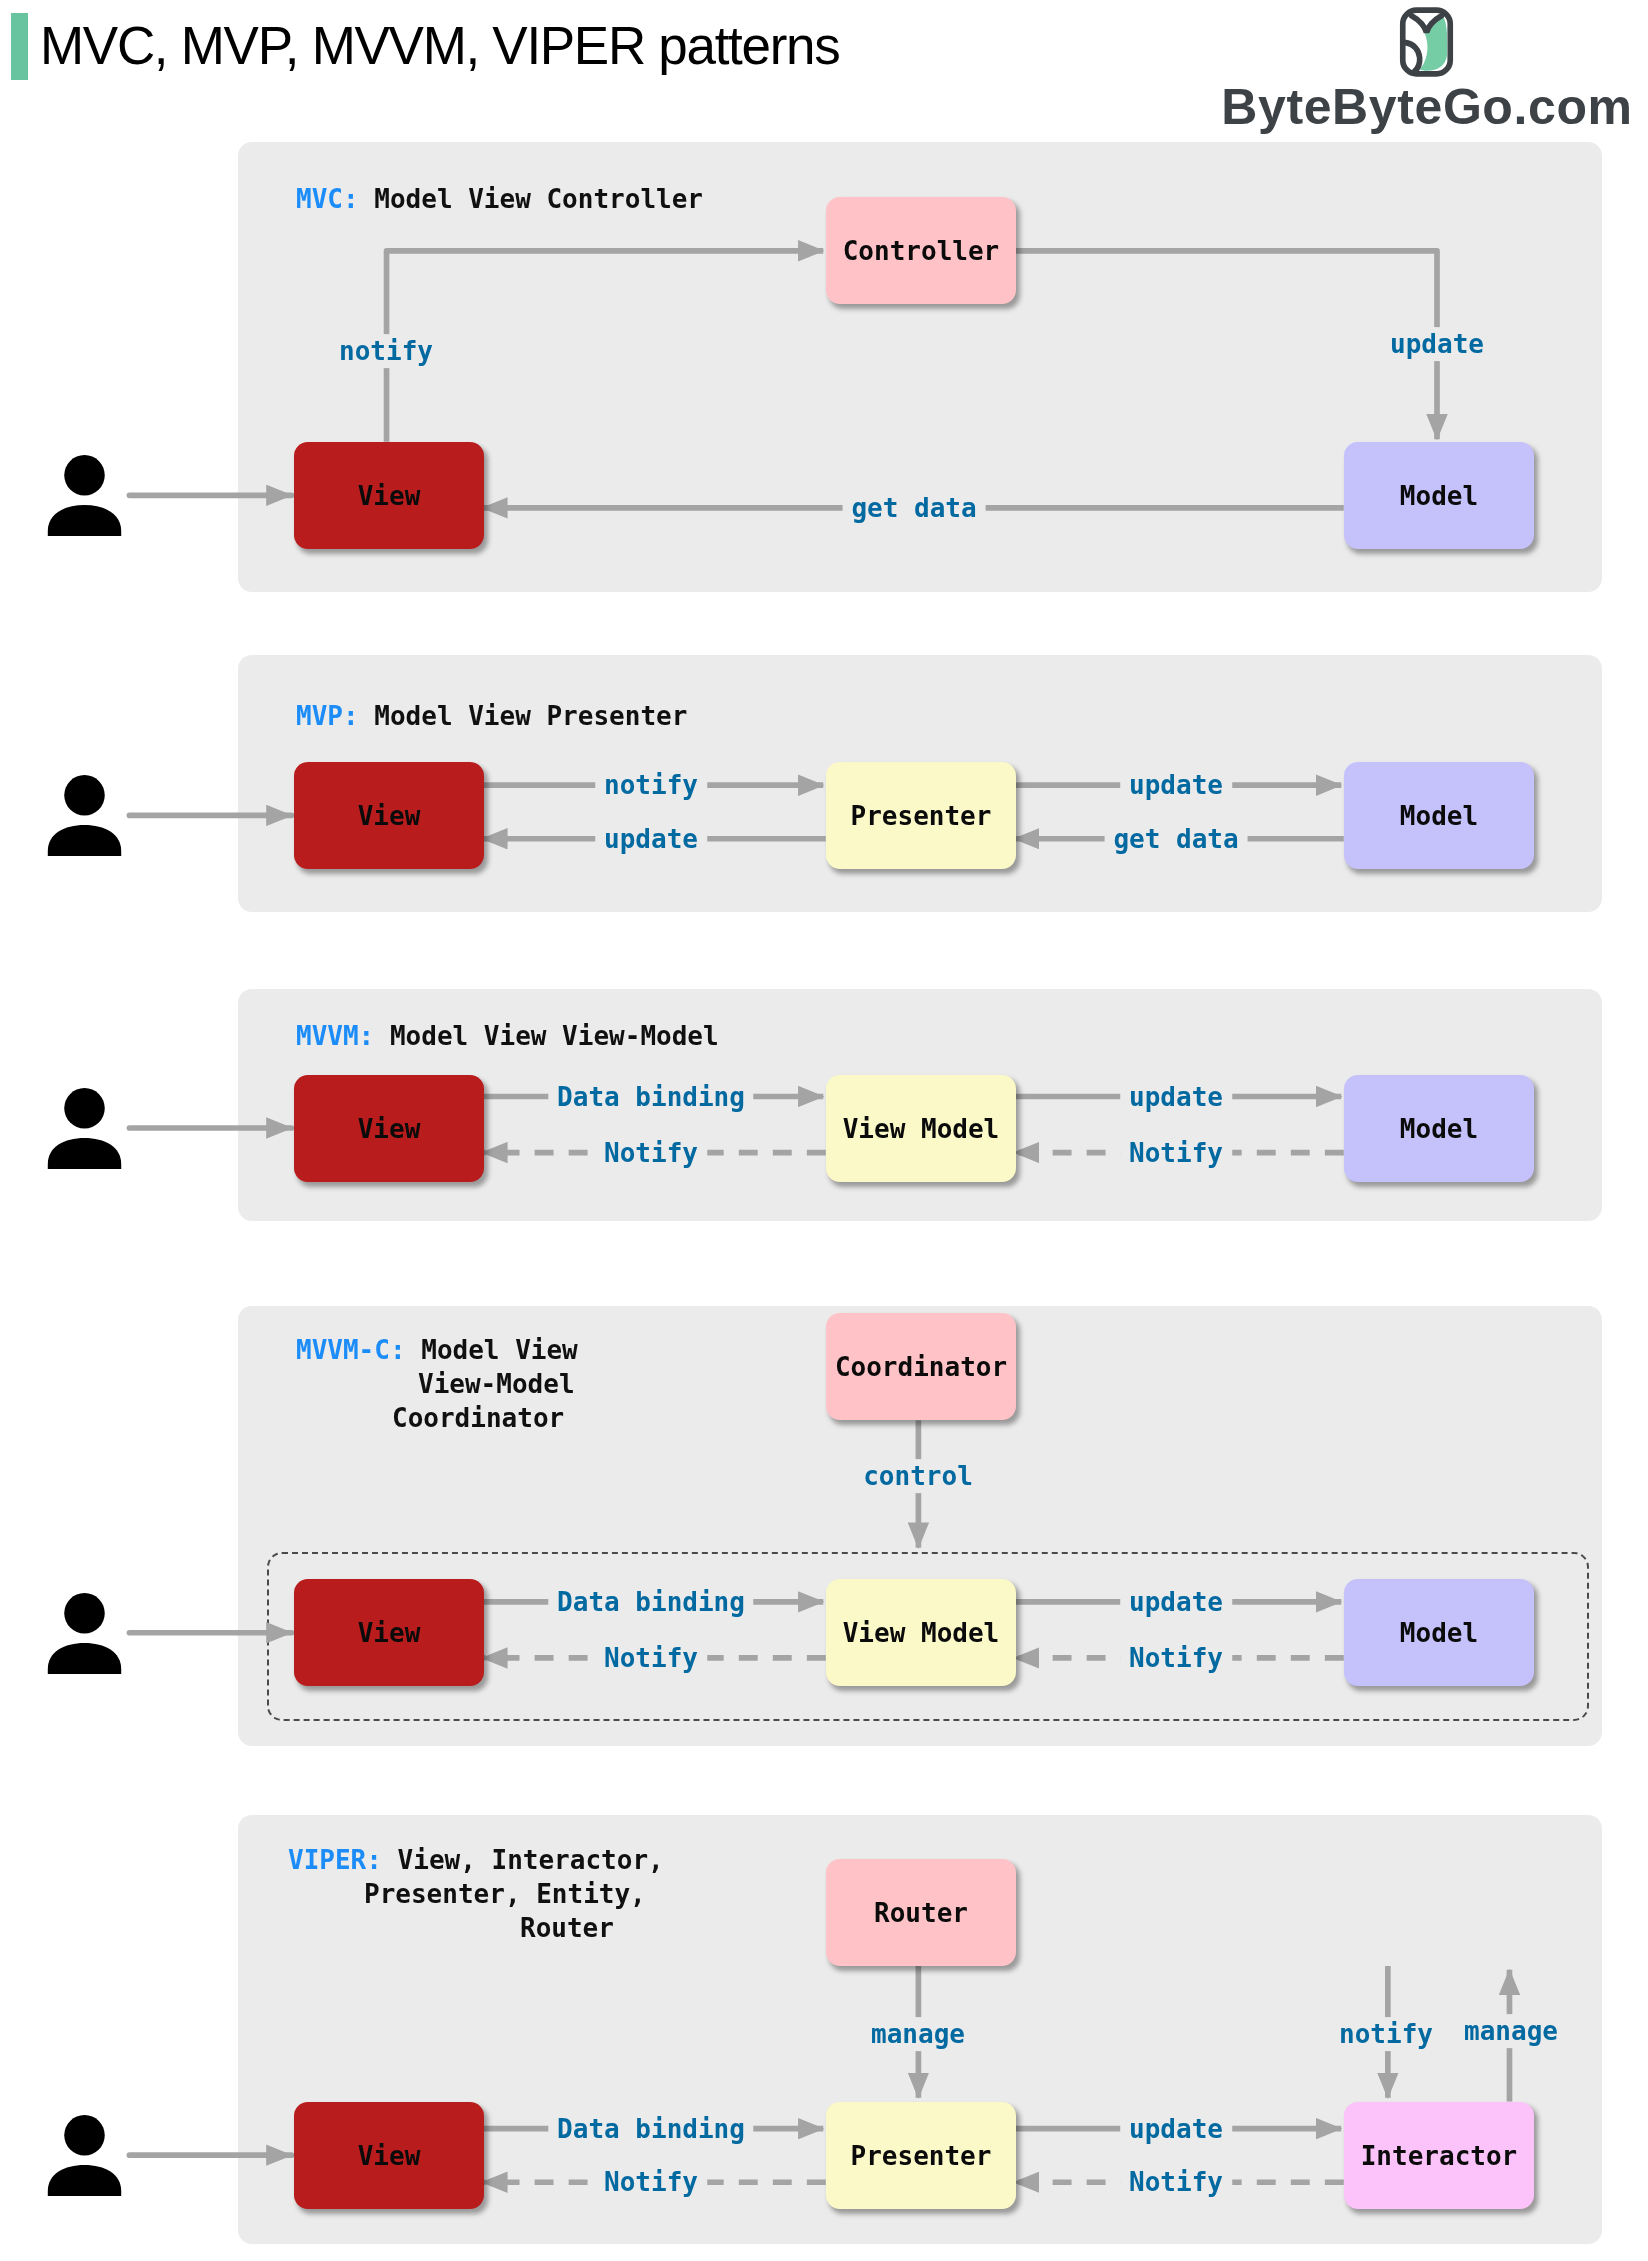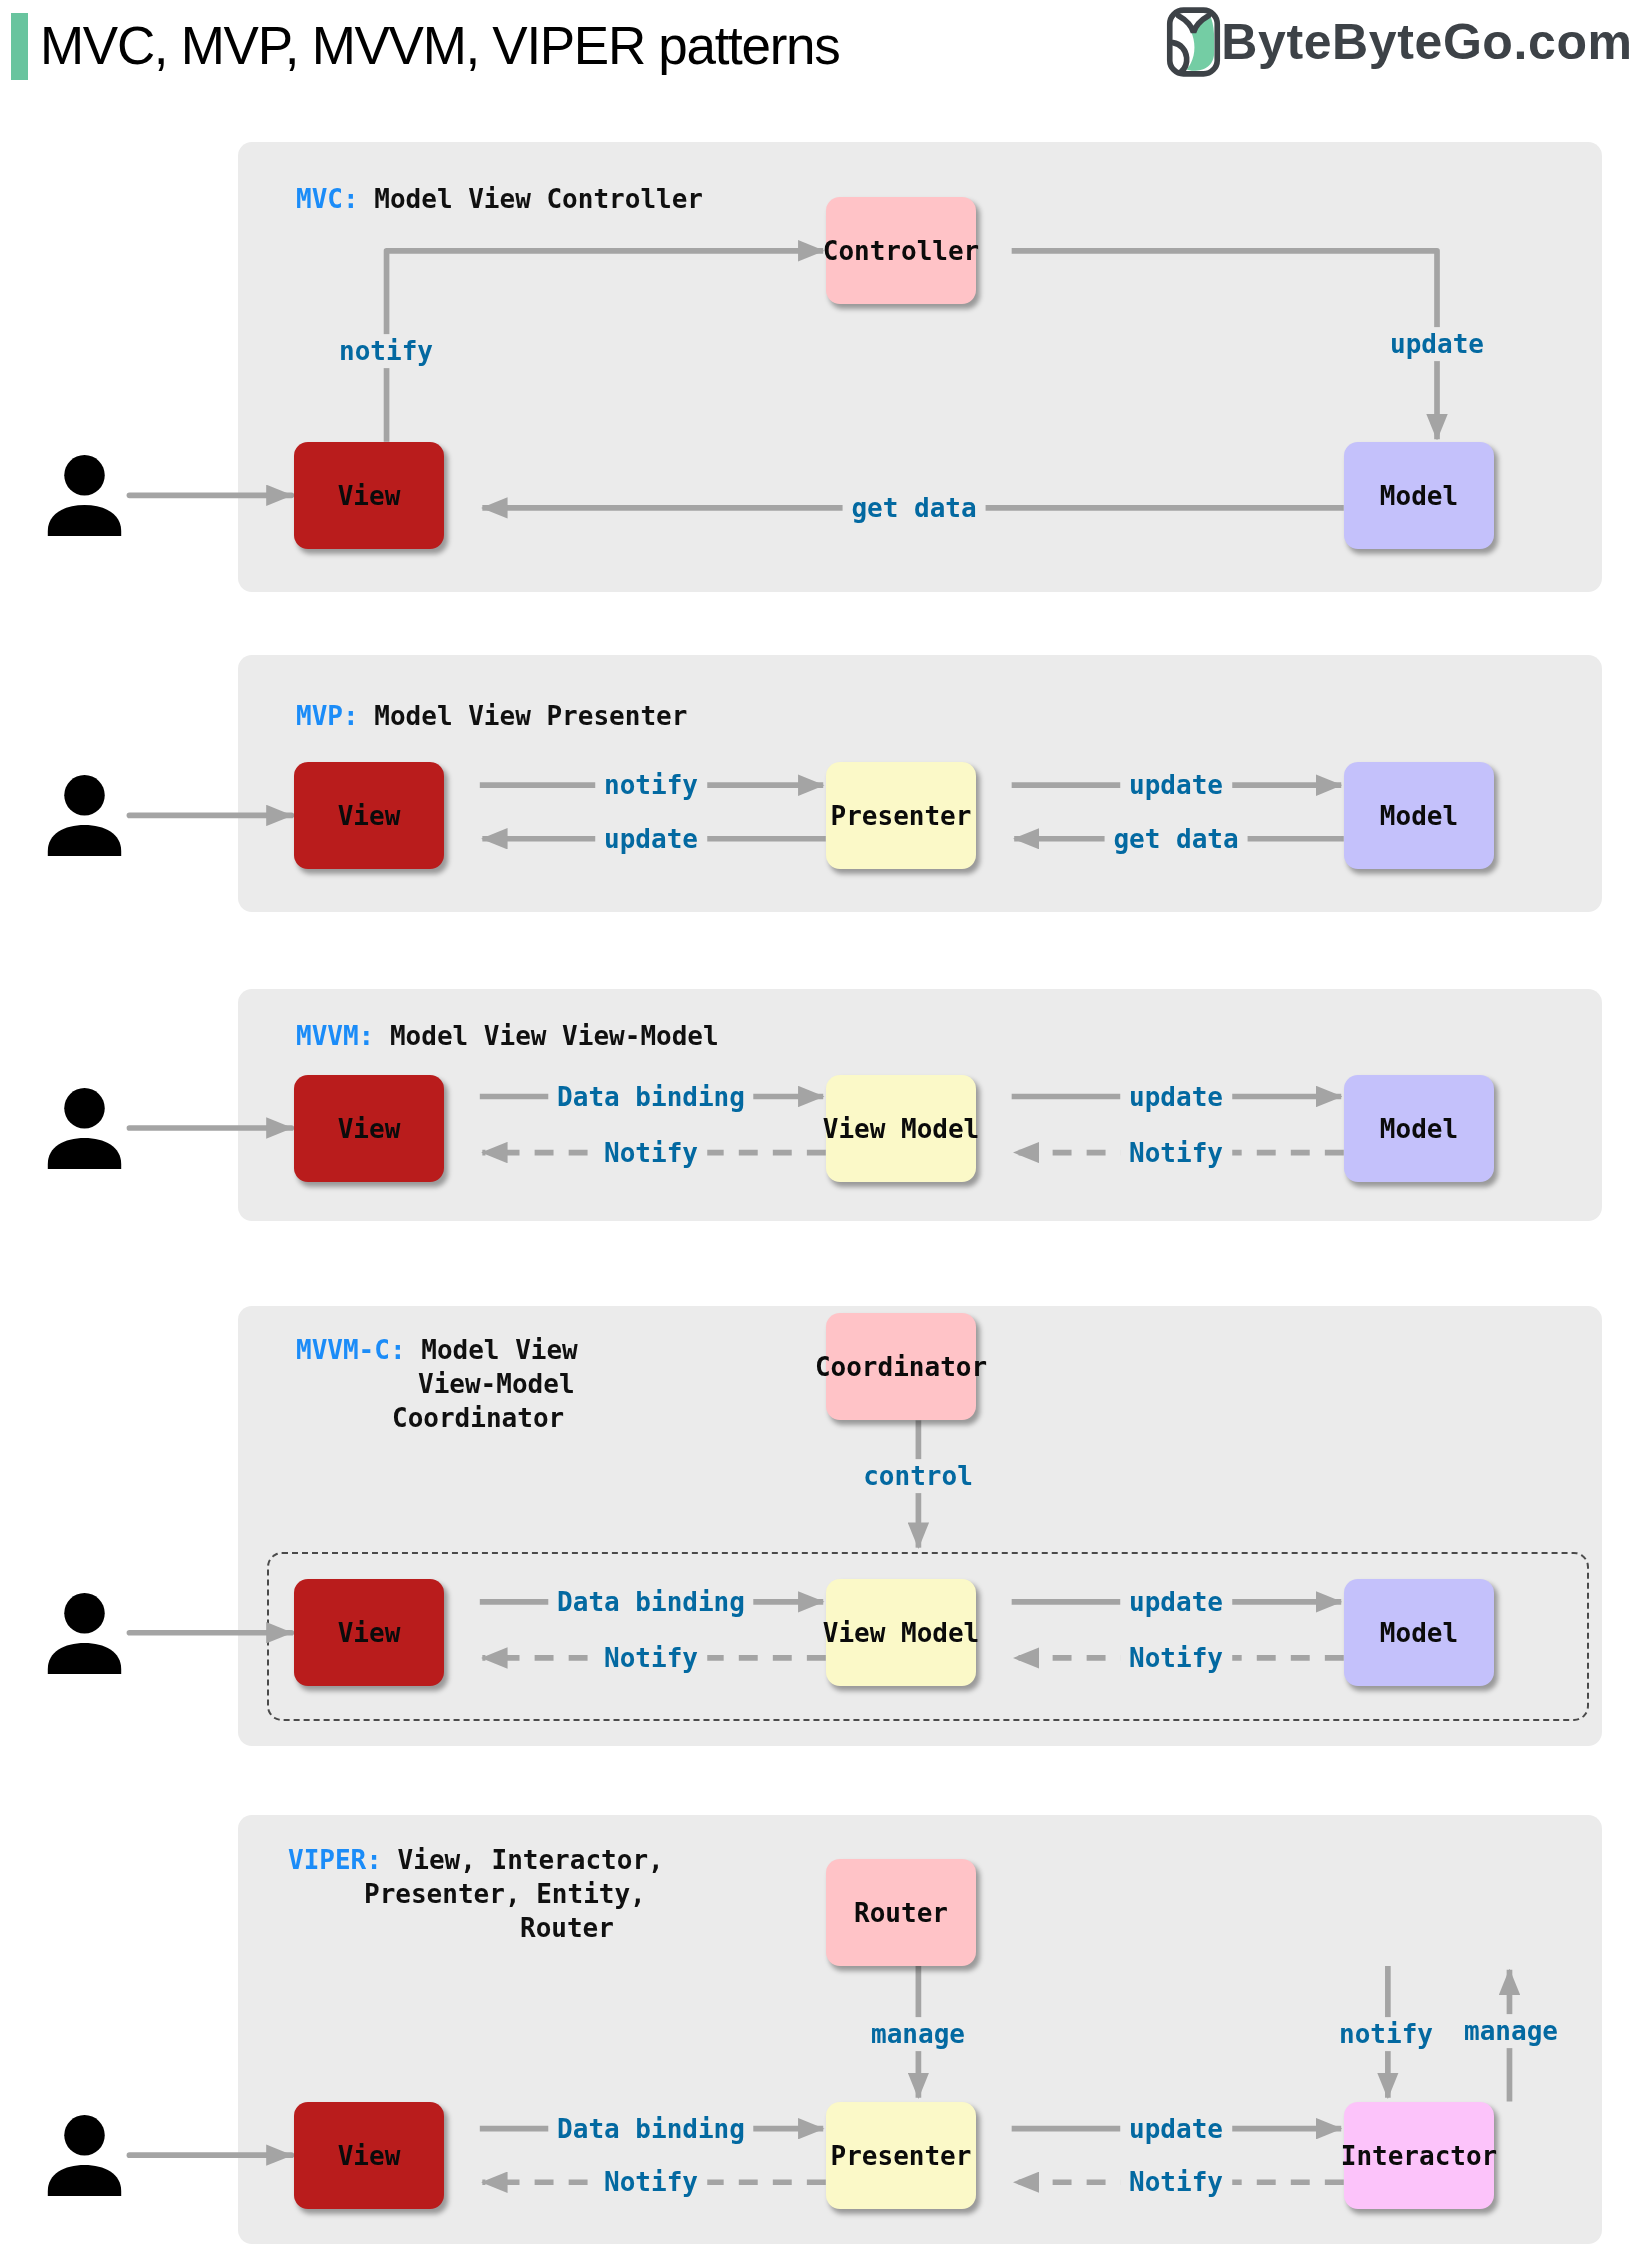--- a/index.html
+++ b/index.html
@@ -2,29 +2,29 @@
 <html style="font-size:10px"><head>
 <meta charset="utf-8">
 <style>
   html,body{margin:0;padding:0;background:#ffffff;}
   #page{position:relative;width:1649px;height:2261px;background:#ffffff;overflow:hidden;
         font-family:"DejaVu Sans Mono","Liberation Mono",monospace;}
   
   #accent-bar{position:absolute;left:11.3px;top:12.6px;width:17px;height:67px;}
   #main-title{position:absolute;left:40px;top:14px;font-family:"Liberation Sans",sans-serif;
         font-size:53px;line-height:63px;letter-spacing:-1.3px;color:#000;font-weight:500;white-space:pre;}
-  #brand{position:absolute;right:16.4px;top:6.3px;display:flex;align-items:center;}
+  #brand{position:absolute;right:16.4px;top:6.3px;display:flex;align-items:center;flex-direction:column;}
   #brand-text{font-family:"Liberation Sans",sans-serif;font-weight:bold;font-size:50px;color:#3d4247;letter-spacing:0.6px;}
   
   .panel{position:absolute;left:238px;width:1364px;background:#ebebeb;border-radius:14px;z-index:1;}
   
   .sec-title{position:absolute;font-size:26px;line-height:30px;font-weight:bold;color:#101010;white-space:pre;z-index:4;}
   .abbr{color:#1b8cf8;}
   
-  .node{position:absolute;width:150px;height:107px;border-radius:14px;display:flex;align-items:center;justify-content:center;
+  .node{position:absolute;width:190px;height:107px;border-radius:14px;display:flex;align-items:center;justify-content:center;
         font-size:26px;font-weight:bold;color:#0b0b0b;box-shadow:3.8px 4.4px 5px rgba(0,0,0,0.35);z-index:3;white-space:pre;}
   .pink{background:#ffc3c7;}
   .green{background:#b91c1c;}
   .purple{background:#c4c1fb;}
   .yellow{background:#fbf9c8;}
   .magenta{background:#fcc3fa;}
   
   .albl{position:absolute;transform:translate(-50%,-50%);background:#ebebeb;padding:1.9px 8.8px;
         font-size:26px;font-weight:bold;color:#0369a1;z-index:3;white-space:pre;}
   

